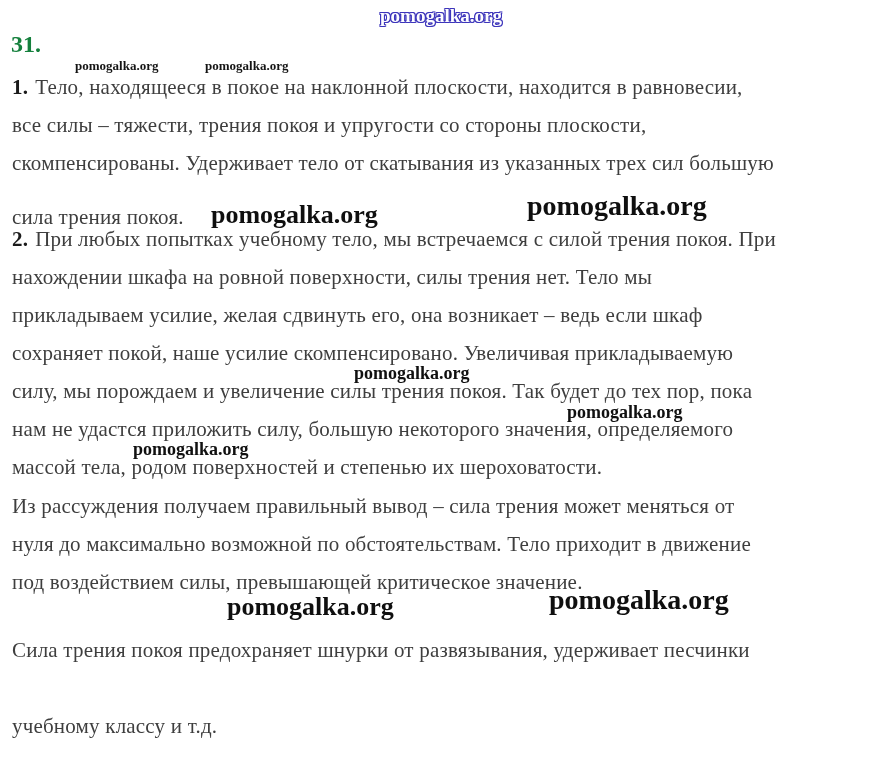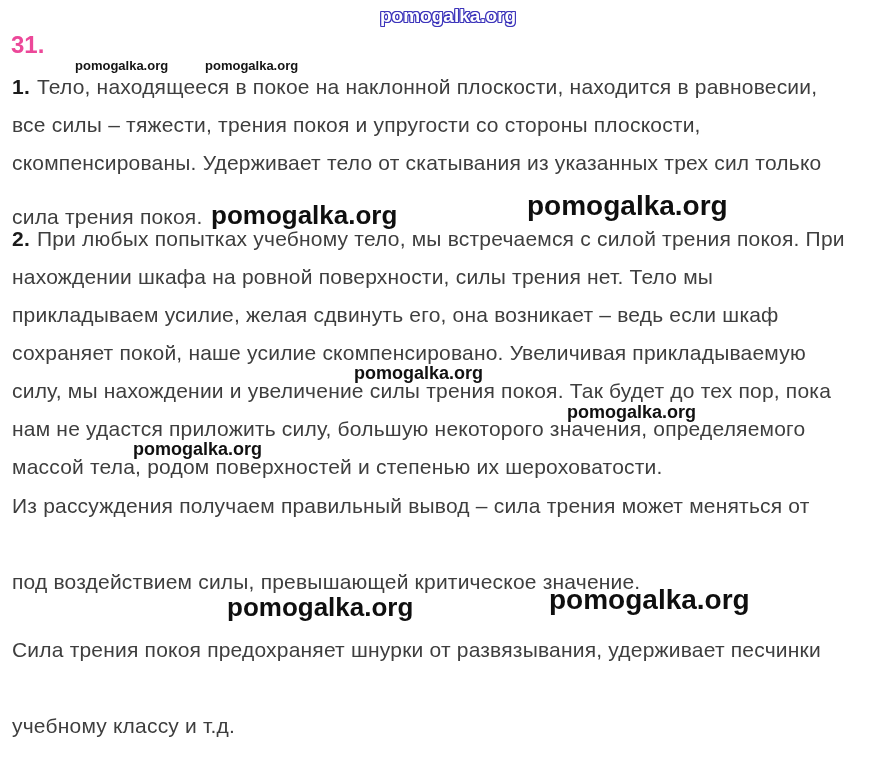--- a/index.html
+++ b/index.html
@@ -6,29 +6,29 @@
     margin: 0;
     padding: 0;
     background: #ffffff;
   }
   .page {
     position: relative;
     width: 878px;
     height: 763px;
     background: #ffffff;
     overflow: hidden;
-    font-family: Liberation Sans, sans-serif;
+    font-family: Liberation Serif, serif;
   }
   .item-number {
     position: absolute;
     left: 11px;
     top: 31px;
     font-size: 24px;
     font-weight: bold;
-    color: #ec4899;
+    color: #15803d;
   }
   .line {
     position: absolute;
     left: 12px;
     font-size: 21px;
     color: #3e3e3e;
     white-space: nowrap;
     letter-spacing: 0.2px;
   }
   .pnum {
@@ -76,32 +76,33 @@
   <span class="wm wm-m3">pomogalka.org</span>
   <span class="wm wm-l3">pomogalka.org</span>
   <span class="wm wm-l4">pomogalka.org</span>
 
   <div class="item-number">31.</div>
 
   <div class="line" style="top:75px">
     <b class="pnum">1.</b><span>Тело, находящееся в покое на наклонной плоскости, находится в равновесии,</span>
   </div>
   <div class="line" style="top:113px">все силы – тяжести, трения покоя и упругости со стороны плоскости,</div>
-  <div class="line" style="top:151px">скомпенсированы. Удерживает тело от скатывания из указанных трех сил только</div>
+  <div class="line" style="top:151px">скомпенсированы. Удерживает тело от скатывания из указанных трех сил большую</div>
   <div class="line" style="top:205px">сила трения покоя.</div>
 
   <div class="line" style="top:227px">
     <b class="pnum">2.</b><span>При любых попытках учебному тело, мы встречаемся с силой трения покоя. При</span>
   </div>
   <div class="line" style="top:265px">нахождении шкафа на ровной поверхности, силы трения нет. Тело мы</div>
   <div class="line" style="top:341px">сохраняет покой, наше усилие скомпенсировано. Увеличивая прикладываемую</div>
   <div class="line" style="top:303px">прикладываем усилие, желая сдвинуть его, она возникает – ведь если шкаф</div>
-  <div class="line" style="top:379px">силу, мы нахождении и увеличение силы трения покоя. Так будет до тех пор, пока</div>
+  <div class="line" style="top:379px">силу, мы порождаем и увеличение силы трения покоя. Так будет до тех пор, пока</div>
   <div class="line" style="top:417px">нам не удастся приложить силу, большую некоторого значения, определяемого</div>
   <div class="line" style="top:455px">массой тела, родом поверхностей и степенью их шероховатости.</div>
 
   <div class="line" style="top:494px">Из рассуждения получаем правильный вывод – сила трения может меняться от</div>
+  <div class="line" style="top:532px">нуля до максимально возможной по обстоятельствам. Тело приходит в движение</div>
   <div class="line" style="top:570px">под воздействием силы, превышающей критическое значение.</div>
 
   <div class="line" style="top:638px">Сила трения покоя предохраняет шнурки от развязывания, удерживает песчинки</div>
   <div class="line" style="top:714px">учебному классу и т.д.</div>
 
 </div>
 
 </body></html>

